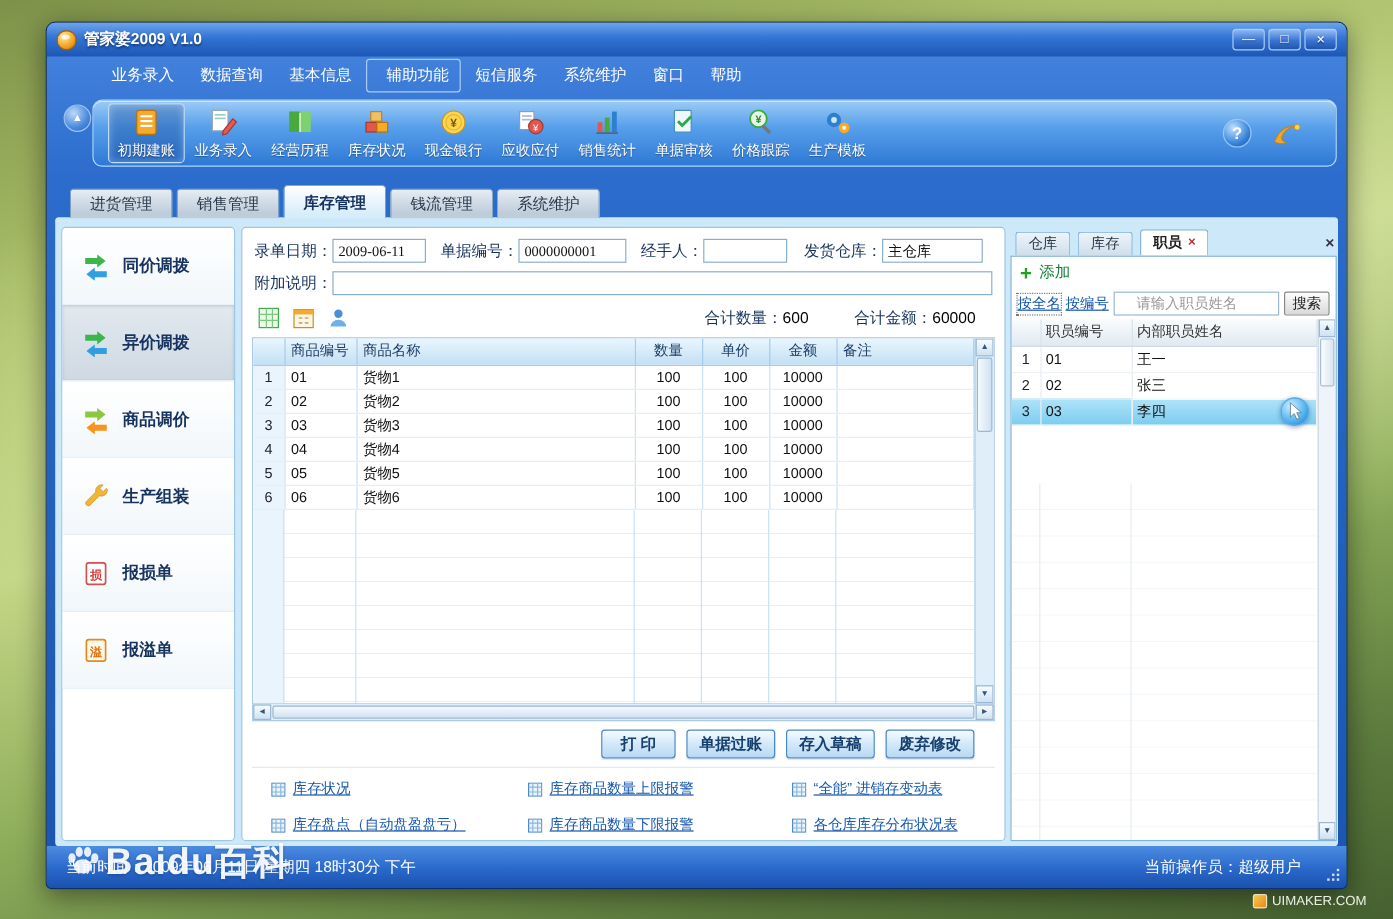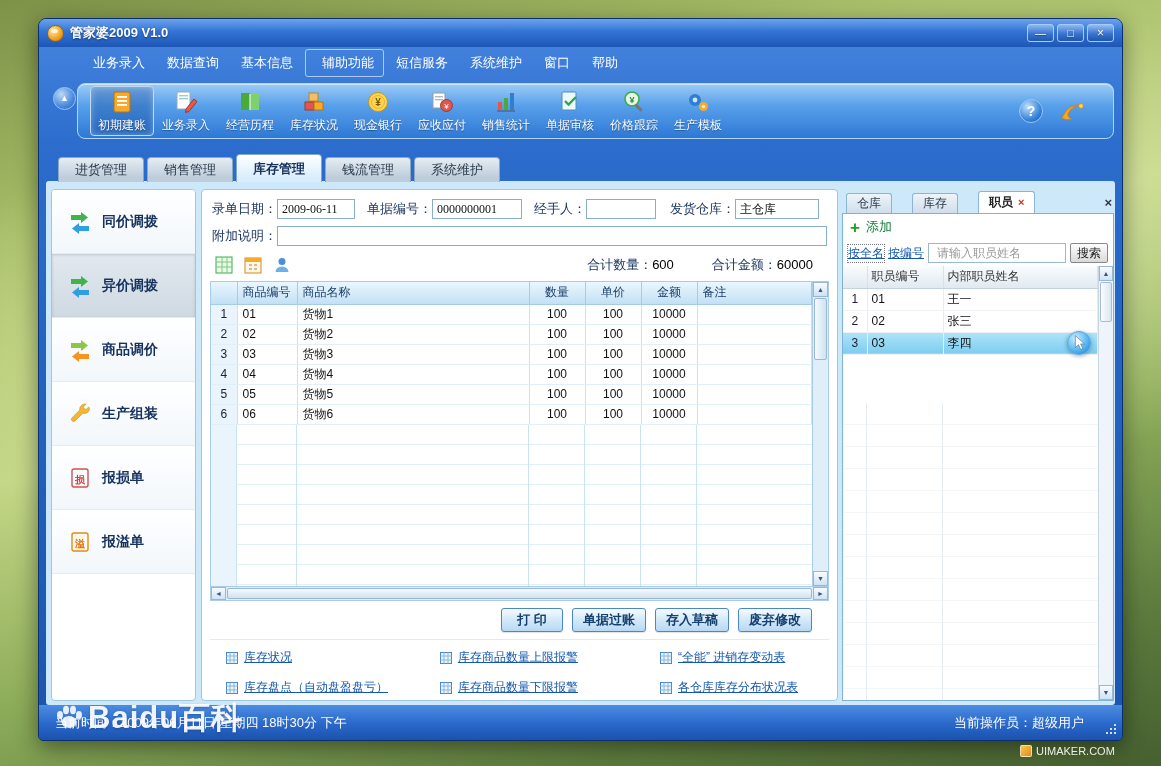--- a/index.html
+++ b/index.html
@@ -143,37 +143,37 @@
   
   .links-sec { margin:0 8px; border-top:1px solid #dcebf7; padding:9px 0 0 16px; display:grid;
     grid-template-columns:214px 220px 1fr; row-gap:13px; }
   .link { display:flex; align-items:center; gap:6px; font-size:12px; color:#1457ad; cursor:pointer;
     white-space:nowrap; }
   .link span { text-decoration:underline; }
 
   
   .right-panel { position:absolute; left:803px; top:172px; width:272px; height:510px; z-index:3;
     display:flex; flex-direction:column; }
-  .rp-tabs { height:22px; display:flex; align-items:flex-end; gap:20px; padding-left:4px;text-align:right; }
+  .rp-tabs { height:22px; display:flex; align-items:flex-end; gap:6px; padding-left:4px;text-align:right; }
   .rp-tab { height:20px; padding:0 10px; font-size:12px; color:#2a3a4a; line-height:19px; cursor:pointer;
     border:1px solid #8ab4d8; border-bottom:none; border-radius:3px 3px 0 0;
     background:linear-gradient(180deg,#eef4f9,#cfdeec); display:flex; gap:5px; align-items:center; }
   .rp-tab.active { background:#fff; font-weight:bold; color:#222; height:22px; }
   .tabx { color:#c03030; font-weight:bold; font-size:11px; cursor:pointer; }
   .rp-close { margin-left:auto; margin-right:2px; margin-bottom:4px; color:#334; font-size:13px;
     font-weight:bold; cursor:pointer; line-height:1; }
   .rp-body { flex:1; background:#fff; border:1px solid #7fb2d8; display:flex; flex-direction:column;
     overflow:hidden; }
   .rp-addrow { height:26px; display:flex; align-items:center; gap:6px; padding:0 7px; }
   .plus { color:#22a022; font-size:17px; font-weight:bold; line-height:1; cursor:pointer; }
   .addlbl { font-size:13px; color:#15803d; cursor:pointer; }
   .rp-filter { height:26px; display:flex; align-items:center; gap:4px; padding:0 5px; }
   .flink { font-size:12px; color:#1457ad; text-decoration:underline; cursor:pointer; white-space:nowrap; }
   .flink.sel { outline:1px dotted #778; }
-  .rp-search { flex:1; height:20px; border:1px solid #9ab8d0; font-size:12px; padding:1px 8px;
+  .rp-search { flex:1; height:20px; border:1px solid #9ab8d0; font-size:12px; padding:1px 18px;
     color:#1d4ed8; min-width:40px; font-family:inherit; }
   .rp-search::placeholder { color:#999; }
   .sbtn2 { height:20px; padding:0 6px; font-size:12px; color:#222; border:1px solid #888; border-radius:2px;
     background:linear-gradient(180deg,#fdfdfd,#d9d9d9); cursor:pointer; font-family:inherit; }
   .rp-zone { flex:1; display:flex; overflow:hidden; }
   .rp-tablecol { flex:1; display:flex; flex-direction:column; overflow:hidden;gap:48px; }
   table.rpt { width:100%; border-collapse:collapse; table-layout:fixed; }
   table.rpt th { height:22px; font-size:12px; font-weight:normal; color:#333; text-align:left;
     background:linear-gradient(180deg,#fafcfd,#e0e9f1); border-bottom:1px solid #c4d2de;
     border-right:1px solid #d8e2ea; padding:0 4px; }
@@ -203,21 +203,21 @@
   .sb-right { margin-left:auto; padding-right:22px; }
   .grip { position:absolute; right:5px; bottom:5px; width:12px; height:12px; }
   .grip::before { content:""; position:absolute; left:0; top:0; width:2px; height:2px;
     background:transparent;
     box-shadow:9px 1px #cfe2f8, 9px 5px #cfe2f8, 5px 5px #cfe2f8, 9px 9px #cfe2f8, 5px 9px #cfe2f8, 1px 9px #cfe2f8; }
 
   
   .baidu-mark { position:absolute; left:52px; top:697px; z-index:6; display:flex; align-items:center;
     gap:2px; color:#fff; opacity:.92; text-shadow:0 1px 3px rgba(0,0,0,.25); }
   .baidu-text { font-size:31px; font-weight:bold; letter-spacing:1px; }
-  .uimaker-mark { position:absolute; left:1020px; top:745px; z-index:6; display:flex; align-items:center;
+  .uimaker-mark { position:absolute; left:1044px; top:745px; z-index:6; display:flex; align-items:center;
     gap:4px; color:#f4f8ee; font-size:11px; opacity:.95; }
   .uim-ico { width:12px; height:12px; border-radius:2px; background:linear-gradient(135deg,#ffd24d,#f08a1e);
     border:1px solid rgba(255,255,255,.7); }
 </style>
 </head>
 <body>
 
 <div class="window">
 
   <div class="titlebar">

